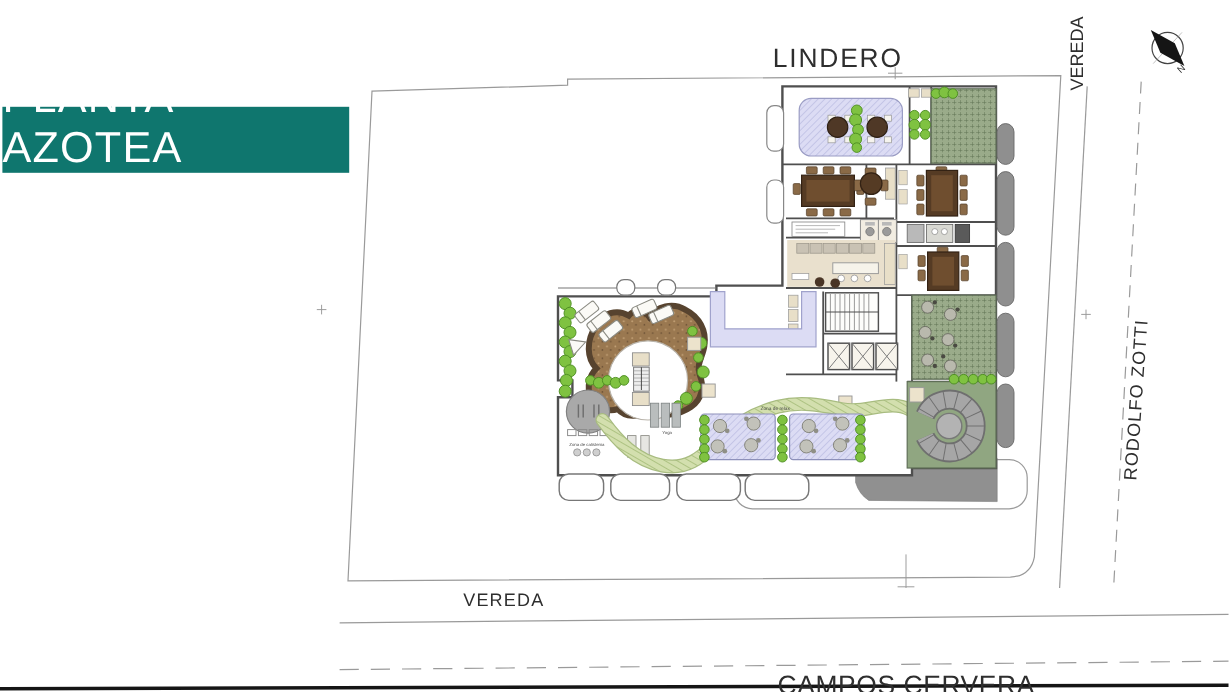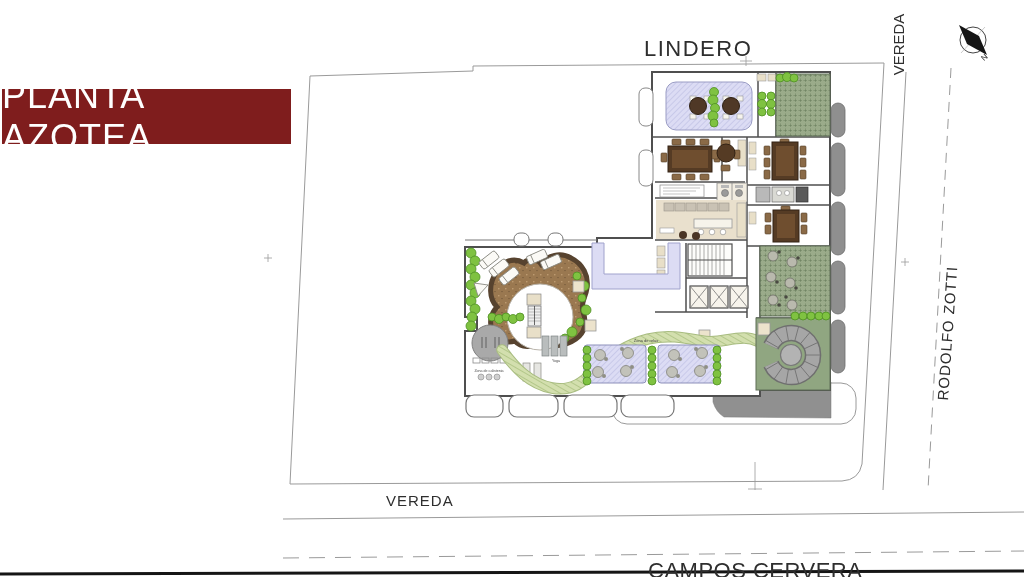--- a/index.html
+++ b/index.html
@@ -8,22 +8,22 @@
   #plan-svg{position:absolute;left:0;top:0;}
   .street-label{position:absolute;color:#2e2e2e;white-space:nowrap;}
   #label-lindero{left:644px;top:36px;font-size:22px;letter-spacing:1.5px;}
   #label-vereda-top{left:860px;top:36px;width:76px;text-align:center;font-size:15px;
                     transform:rotate(-90deg);}
   #label-rodolfo{left:882px;top:327px;width:130px;text-align:center;font-size:15px;
                  letter-spacing:1px;transform:rotate(-86deg);}
   #label-vereda-bottom{left:386px;top:492px;font-size:15px;letter-spacing:1px;}
   #label-campos{left:648px;top:558px;font-size:22px;letter-spacing:0.5px;}
   #title-band{position:absolute;left:2px;top:89px;width:289px;height:55px;
-              background:#7f1d1d;color:#ffffff;font-size:36px;letter-spacing:1px;
-              display:flex;align-items:center;justify-content:center;font-weight:500;}
+              background:#0f766e;color:#ffffff;font-size:36px;letter-spacing:1px;
+              display:flex;align-items:flex-end;justify-content:center;font-weight:500;}
   svg text{font-family:"Liberation Sans",sans-serif;}
 </style>
 </head>
 <body>
 
 <div id="stage">
 
 <svg id="plan-svg" width="1024" height="577" viewBox="0 0 1024 577">
   <defs>
     <pattern id="hatchLav" width="4" height="4" patternUnits="userSpaceOnUse" patternTransform="rotate(45)">

